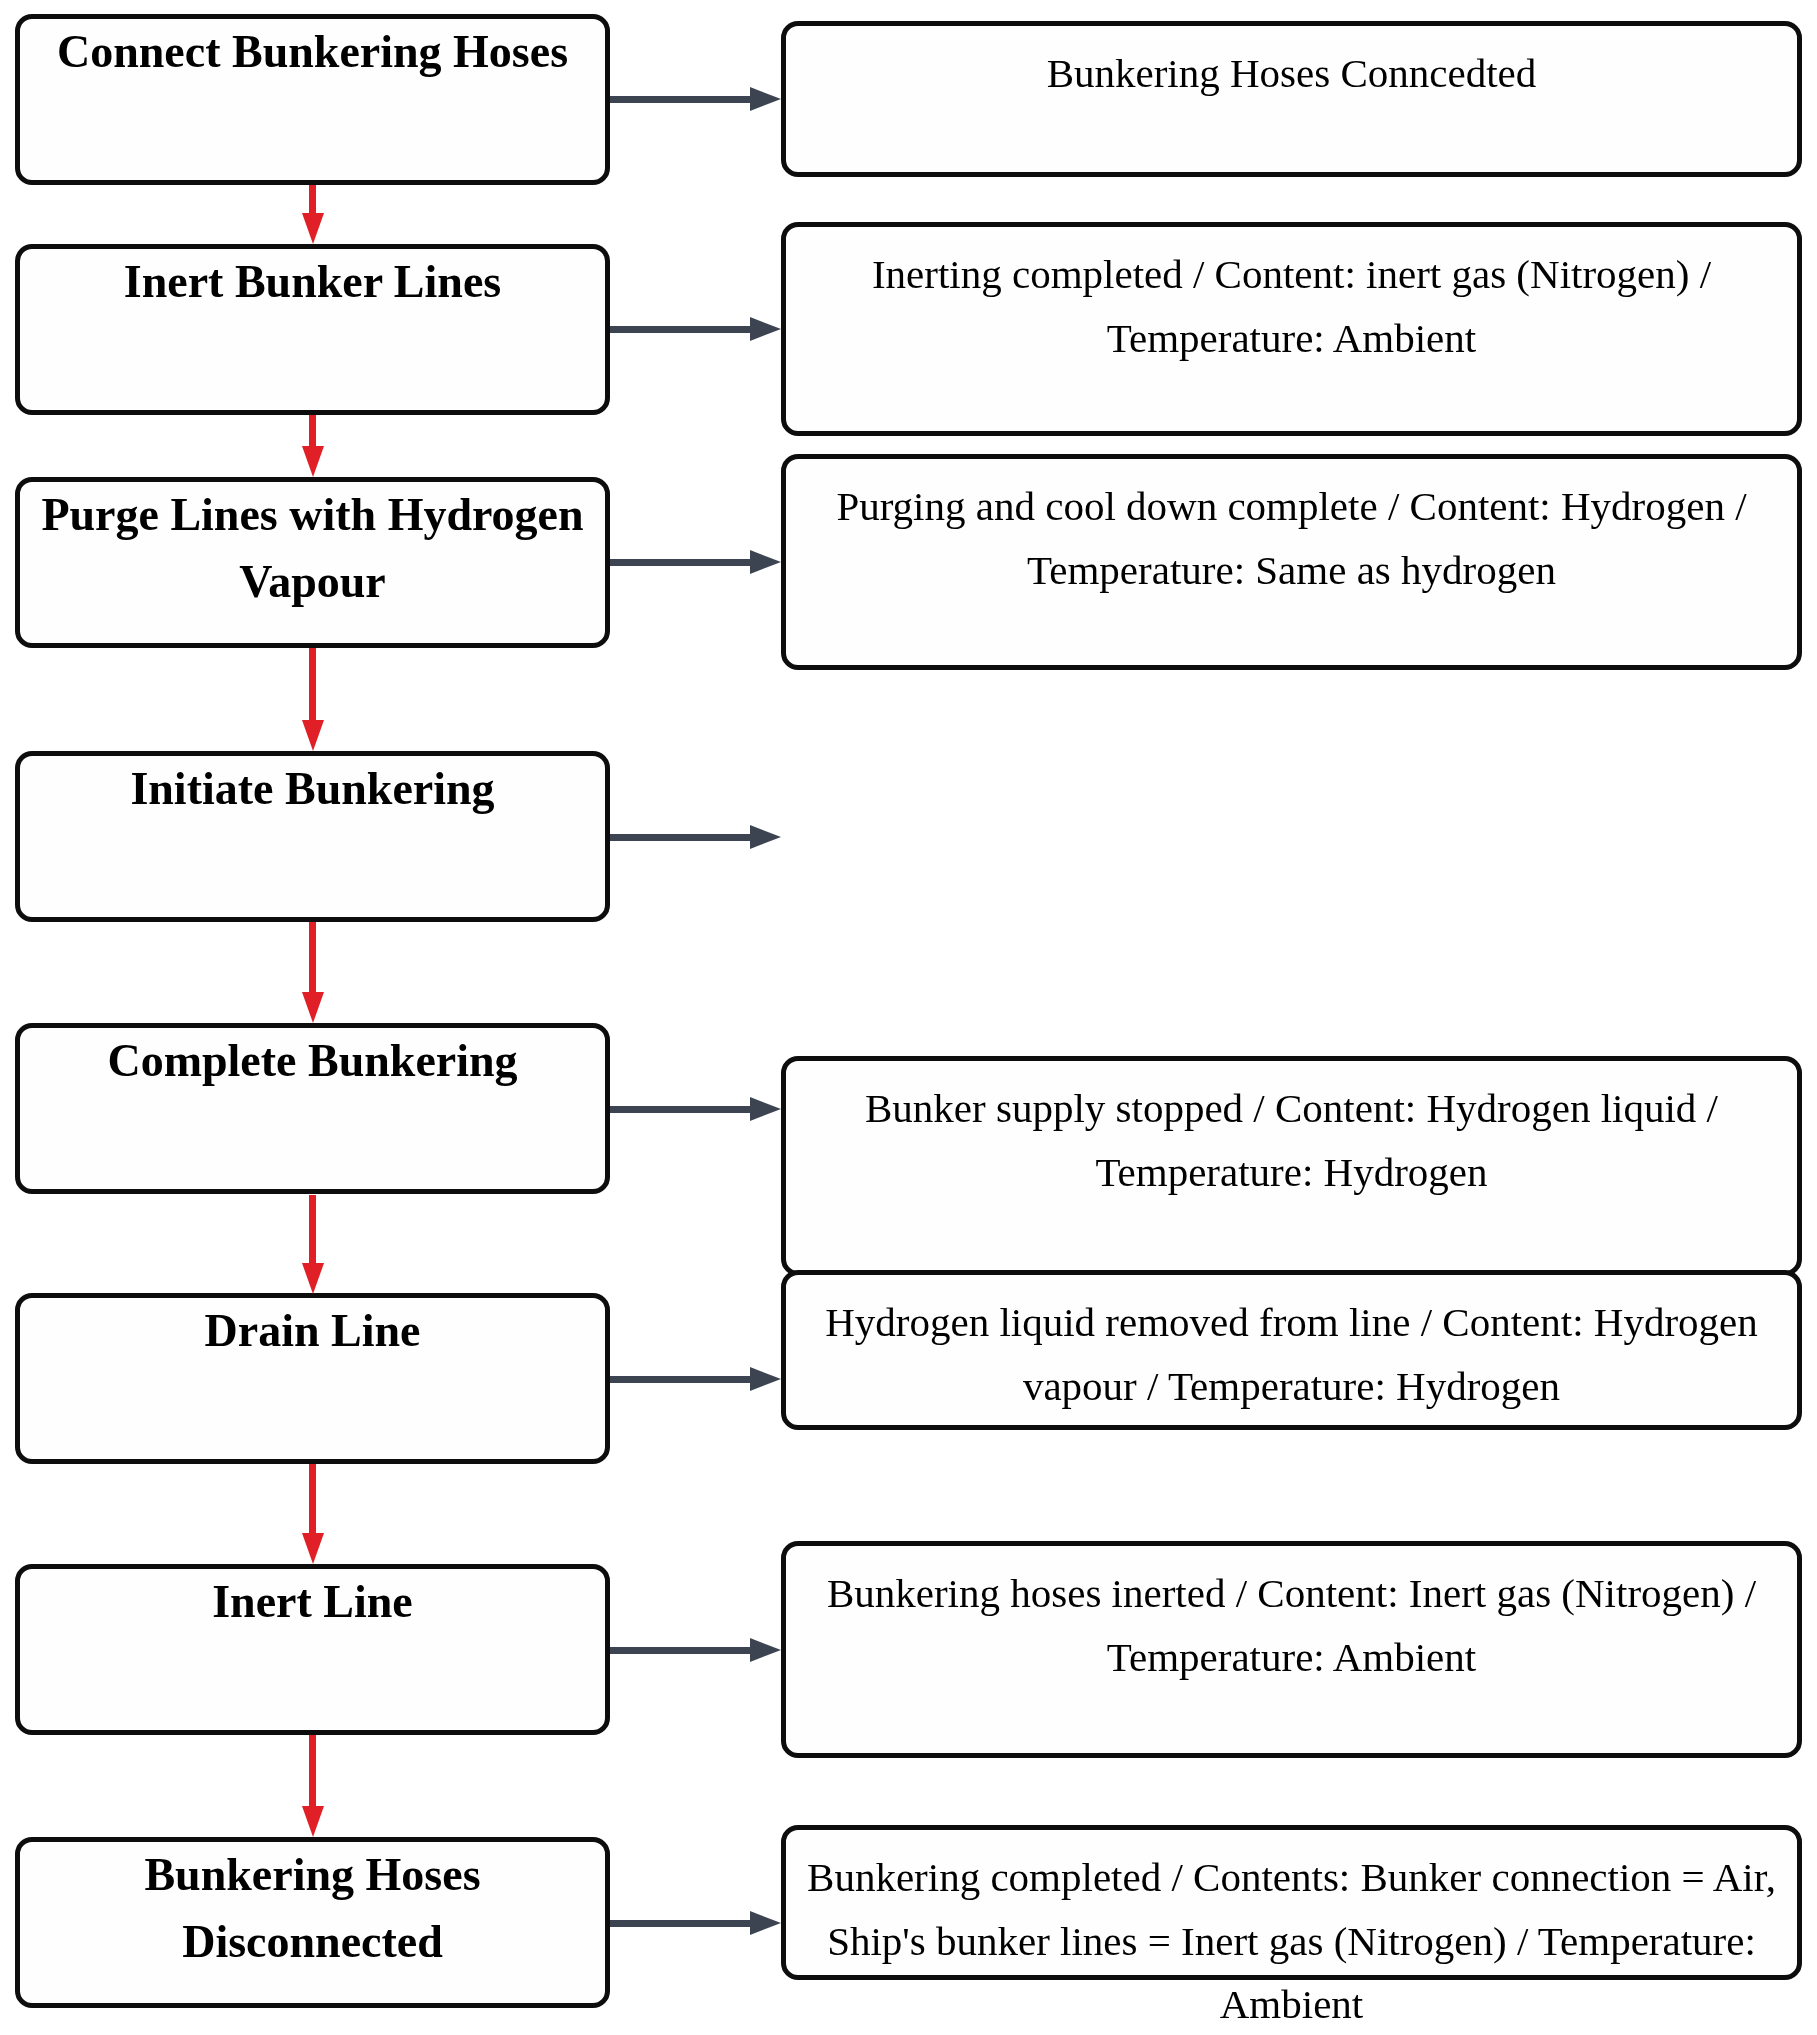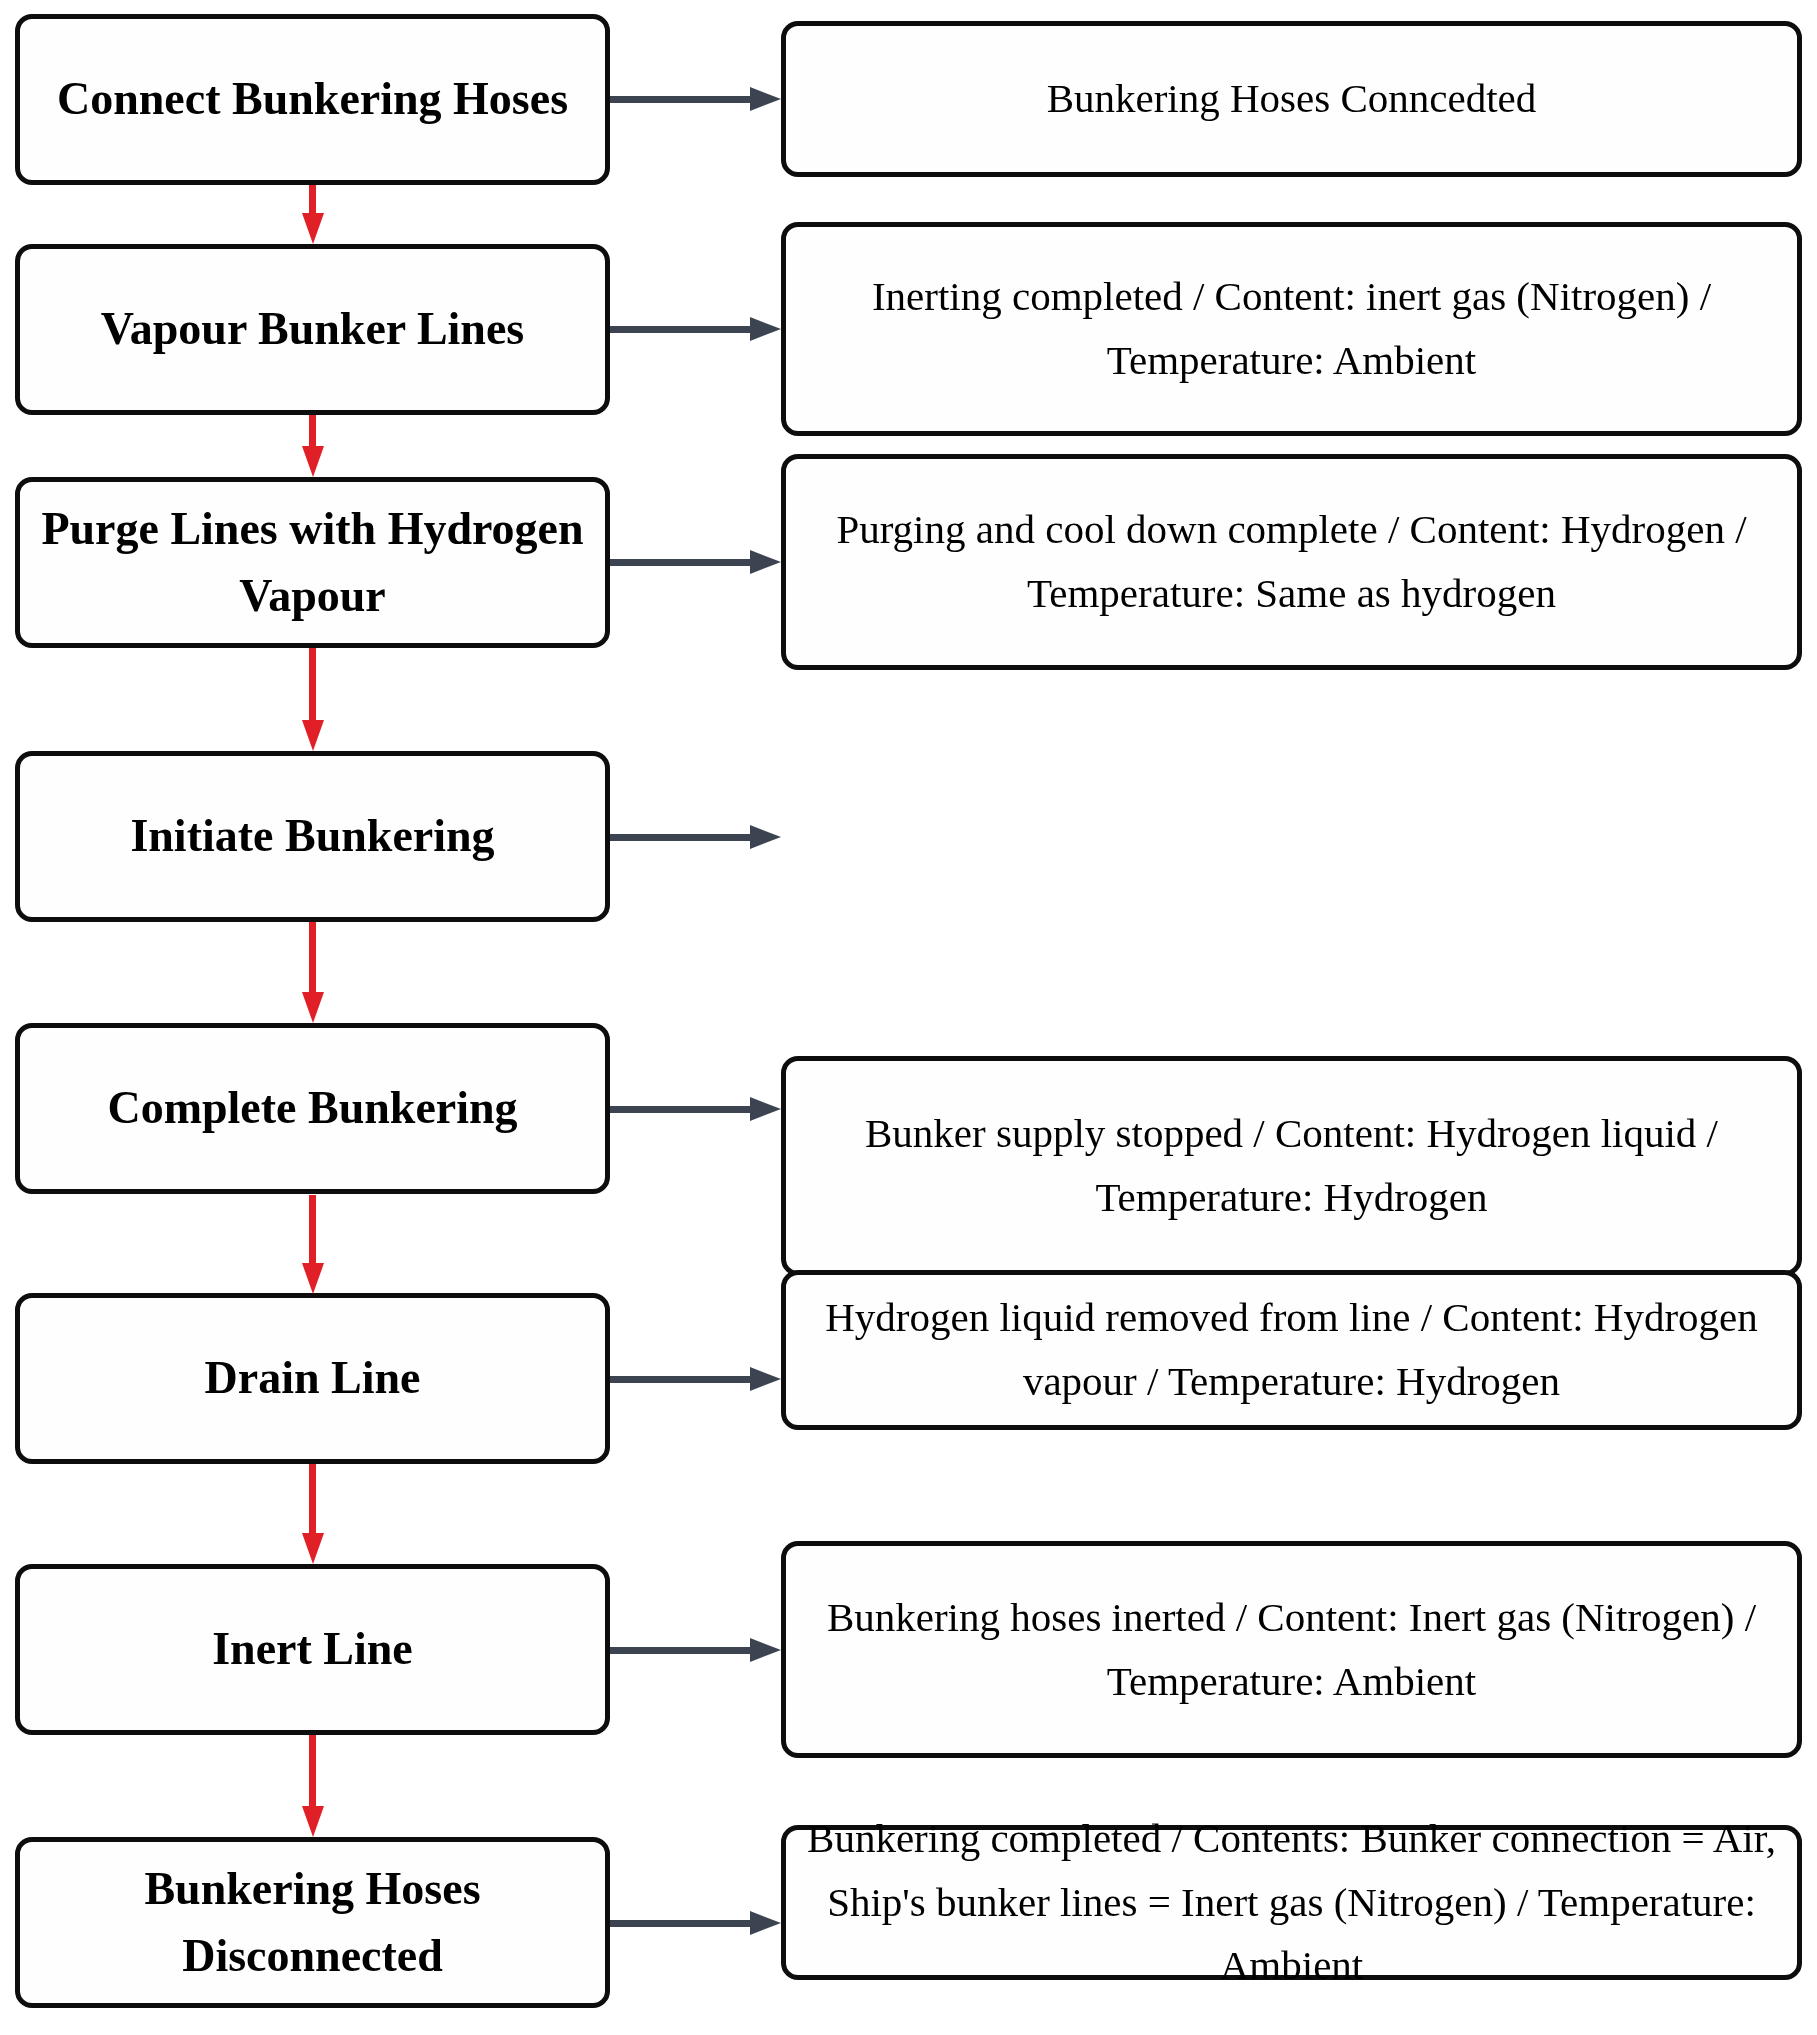--- a/index.html
+++ b/index.html
@@ -9,21 +9,21 @@
     font-family:"Liberation Serif","DejaVu Serif",serif;
     overflow:hidden;
   }
   #canvas{position:relative;width:1817px;height:2035px;background:var(--background,#fff);}
   .box{
     position:absolute;
     box-sizing:border-box;
     background:#fefefe;
     border:5.5px solid var(--box-border,#0d0d0d);
     border-radius:17px;
-    display:flex;align-items:center;justify-content:center;
+    display:flex;justify-content:center;
     text-align:center;
     color:var(--text,#000);
   }
   .lbox{
     left:15px;width:595px;height:171px;
     font-weight:bold;
     font-size:46px;line-height:1.45;
     padding:0 20px;
   }
   .rbox{
@@ -75,21 +75,21 @@
 </style>
 </head>
 <body>
 
 <div id="canvas">
 
   <div class="box lbox l1">
     <span>Connect Bunkering Hoses</span>
   </div>
   <div class="box lbox l2">
-    <span>Vapour Bunker Lines</span>
+    <span>Inert Bunker Lines</span>
   </div>
   <div class="box lbox l3">
     <span>Purge Lines with Hydrogen Vapour</span>
   </div>
   <div class="box lbox l4">
     <span>Initiate Bunkering</span>
   </div>
   <div class="box lbox l5">
     <span>Complete Bunkering</span>
   </div>

